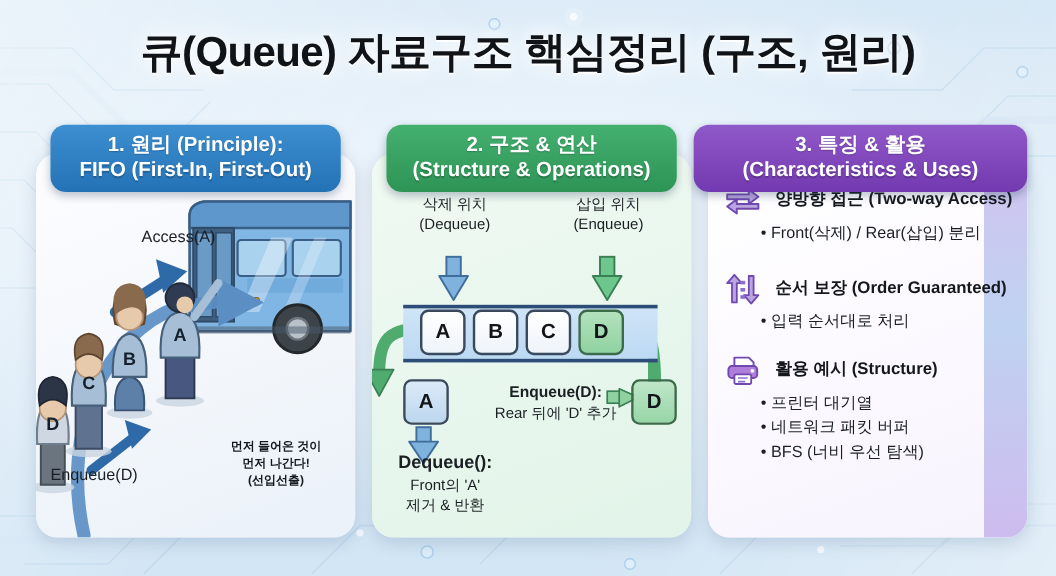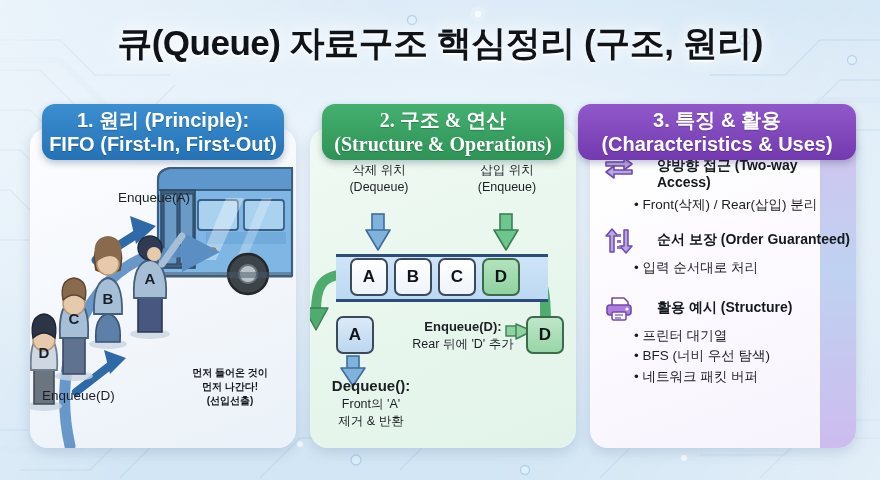--- a/index.html
+++ b/index.html
@@ -33,26 +33,26 @@
   
   .panel{position:absolute;top:128px;height:320px;border-radius:18px;overflow:hidden;
     box-shadow:0 4px 14px rgba(60,90,130,.20);}
   .p1{left:30px;width:266px;background:linear-gradient(160deg,#fcfdff 0%,#f2f6fb 60%,#eaf1f8 100%);}
   .p2{left:310px;width:266px;background:linear-gradient(160deg,#f0faf2 0%,#e7f6ec 60%,#e2f4e9 100%);}
   .p3{left:590px;width:266px;background:linear-gradient(160deg,#ffffff 0%,#fbf8ff 60%,#f7f3fd 100%);}
 
   .phead{
     position:absolute;top:104px;height:56px;border-radius:13px;
     display:flex;align-items:center;justify-content:center;text-align:center;
-    color:#fff;font-weight:bold;font-size:20px;line-height:1.22;
+    color:#fff;font-weight:bold;font-size:17px;line-height:1.22;
     box-shadow:0 3px 7px rgba(40,60,90,.3);z-index:5;
     text-shadow:0 1px 1px rgba(0,0,0,.22);
   }
   .h1{left:42px;width:242px;background:linear-gradient(180deg,#3c8fd0 0%,#2472b6 100%);}
-  .h2{left:322px;width:242px;background:linear-gradient(180deg,#44b070 0%,#2d9455 100%);font-family:Liberation Serif, serif;}
+  .h2{left:322px;width:242px;background:linear-gradient(180deg,#44b070 0%,#2d9455 100%);}
   .h3{left:578px;width:278px;background:linear-gradient(180deg,#9059c9 0%,#7339b0 100%);}
   .phead span{display:block;}
 
   
   .ill{position:absolute;inset:0;}
   .lbl-deq{position:absolute;left:88px;top:62px;font-size:13.5px;color:#1b1f24;font-weight:500;}
   .lbl-enq{position:absolute;left:12px;top:260px;font-size:13.5px;color:#1b1f24;font-weight:500;}
   .fifo-note{position:absolute;left:140px;top:238px;width:120px;text-align:center;
     font-size:10px;font-weight:bold;color:#14181d;line-height:1.38;}
   .fifo-note .sub{font-weight:bold;}
@@ -87,21 +87,21 @@
   .enqlab{position:absolute;left:92px;top:190px;width:122px;text-align:center;font-size:12.5px;color:#1b1f24;line-height:1.35;}
   .enqlab b{font-size:13px;}
   .deqlab{position:absolute;left:6px;top:248px;width:110px;text-align:center;font-size:12.5px;color:#1b1f24;line-height:1.35;}
   .deqlab b{font-size:15px;}
 
   
   .p3deco{position:absolute;right:0;top:0;bottom:0;width:36px;
     background:linear-gradient(180deg,#cfc0ef 0%,#bcd0f0 45%,#cbb9ee 100%);opacity:.95;}
   .feat{position:absolute;left:14px;width:246px;}
   .f1{top:26px;} .f2{top:100px;} .f3{top:168px;}
-  .fhead{display:flex;align-items:flex-start;gap:23px;}
+  .fhead{display:flex;align-items:flex-start;gap:12px;}
   .ficon{flex:0 0 auto;width:30px;height:26px;}
   .ftitle{font-size:14px;font-weight:bold;color:#14181d;line-height:1.2;padding-top:3px;}
   .fbul{margin:4px 0 0 30px;font-size:13.5px;color:#1b1f24;line-height:1.5;}
   .fbul div{white-space:nowrap;}
 </style>
 </head>
 <body>
 
 <div id="stage">
 
@@ -230,21 +230,21 @@
       <g>
         <ellipse cx="14" cy="278" rx="18" ry="5" fill="#c9d6e2" opacity=".8"></ellipse>
         <path d="M4 276 L4 240 L24 240 L24 276 Z" fill="#6b7580" stroke="#454d56" stroke-width="1.6"></path>
         <path d="M1 242 q-2 -34 13 -36 q15 2 13 36 Z" fill="#cfd8e2" stroke="#6f7f8e" stroke-width="1.8"></path>
         <circle cx="14" cy="212" r="11" fill="#e7c9ab" stroke="#b79574" stroke-width="1.4"></circle>
         <path d="M3 210 q-4 -22 11 -24 q15 2 11 24 q-11 -10 -22 0 Z" fill="#2c3545" stroke="#1e2431" stroke-width="1.4"></path>
         <text x="14" y="230" font-family="Liberation Sans, sans-serif" font-size="15" font-weight="bold" fill="#16202c" text-anchor="middle">D</text>
       </g>
     </svg>
 
-    <div class="lbl-deq">Enqueue(A)</div>
+    <div class="lbl-deq">Access(A)</div>
     <div class="lbl-enq">Enqueue(D)</div>
     <div class="fifo-note">
       <div>먼저 들어온 것이</div>
       <div>먼저 나간다!</div>
       <div class="sub">(선입선출)</div>
     </div>
   </div>
   <div class="phead h1">
     <div>
       <span>1. 원리 (Principle):</span>
@@ -372,22 +372,22 @@
           <rect x="8" y="16" width="14" height="8" rx="1.5" fill="#ffffff" stroke="#6f49b0" stroke-width="1.5"></rect>
           <g stroke="#8e6fd0" stroke-width="1.4">
               <path d="M11 19 H19"></path>
               <path d="M11 22 H17"></path>
             </g>
         </svg>
         <div class="ftitle">활용 예시 (Structure)</div>
       </div>
       <div class="fbul">
         <div>• 프린터 대기열</div>
+        <div>• 네트워크 패킷 버퍼</div>
         <div>• BFS (너비 우선 탐색)</div>
-        <div>• 네트워크 패킷 버퍼</div>
       </div>
     </div>
   </div>
   <div class="phead h3">
     <div>
       <span>3. 특징 &amp; 활용</span>
       <span>(Characteristics &amp; Uses)</span>
     </div>
   </div>
 

